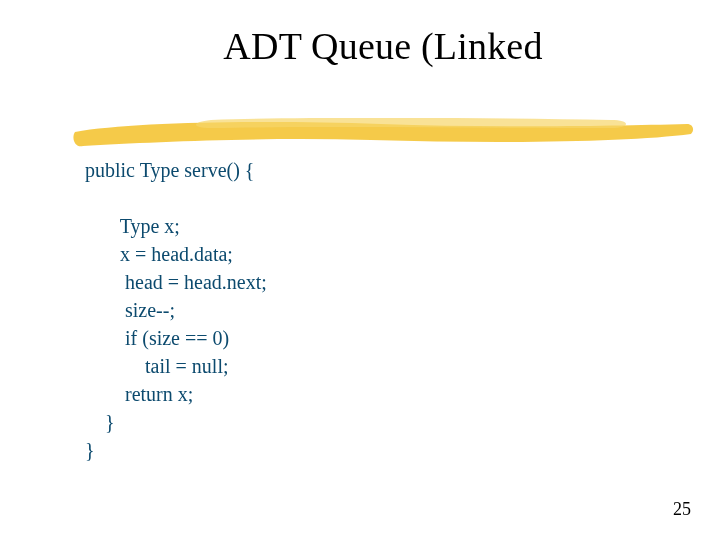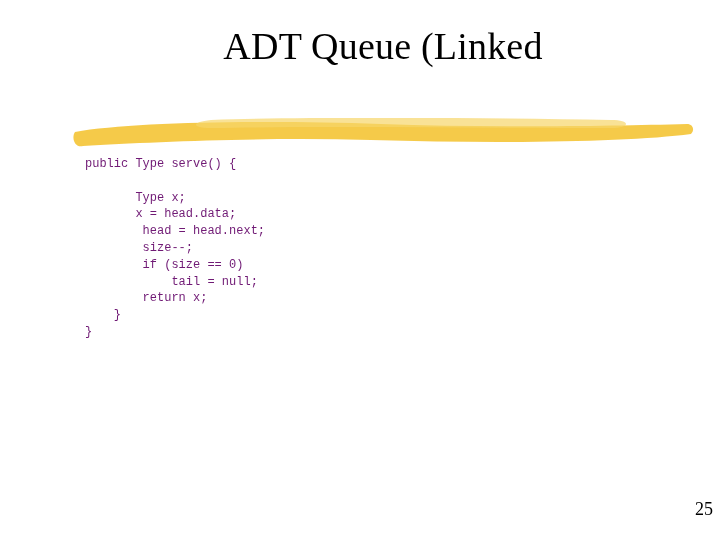--- a/index.html
+++ b/index.html
@@ -37,30 +37,30 @@
     top: 118px;
     left: 48px;
     width: 624px;
     height: 34px;
     pointer-events: none;
   }
   .code-block {
     position: absolute;
     top: 156px;
     left: 62px;
-    font-family: Liberation Mono, monospace;
-    font-size: 12px;
-    color: #701a75;
+    font-family: Liberation Serif, serif;
+    font-size: 20px;
+    color: #0c4a6e;
     white-space: pre;
     line-height: 1.4;
   }
   .page-number {
     position: absolute;
     bottom: 20px;
-    right: 30px;
+    right: 52px;
     font-family: "Times New Roman", serif;
     font-size: 18px;
     color: #000000;
   }
 </style>
 </head>
 <body>
 
 <div class="slide">
 

